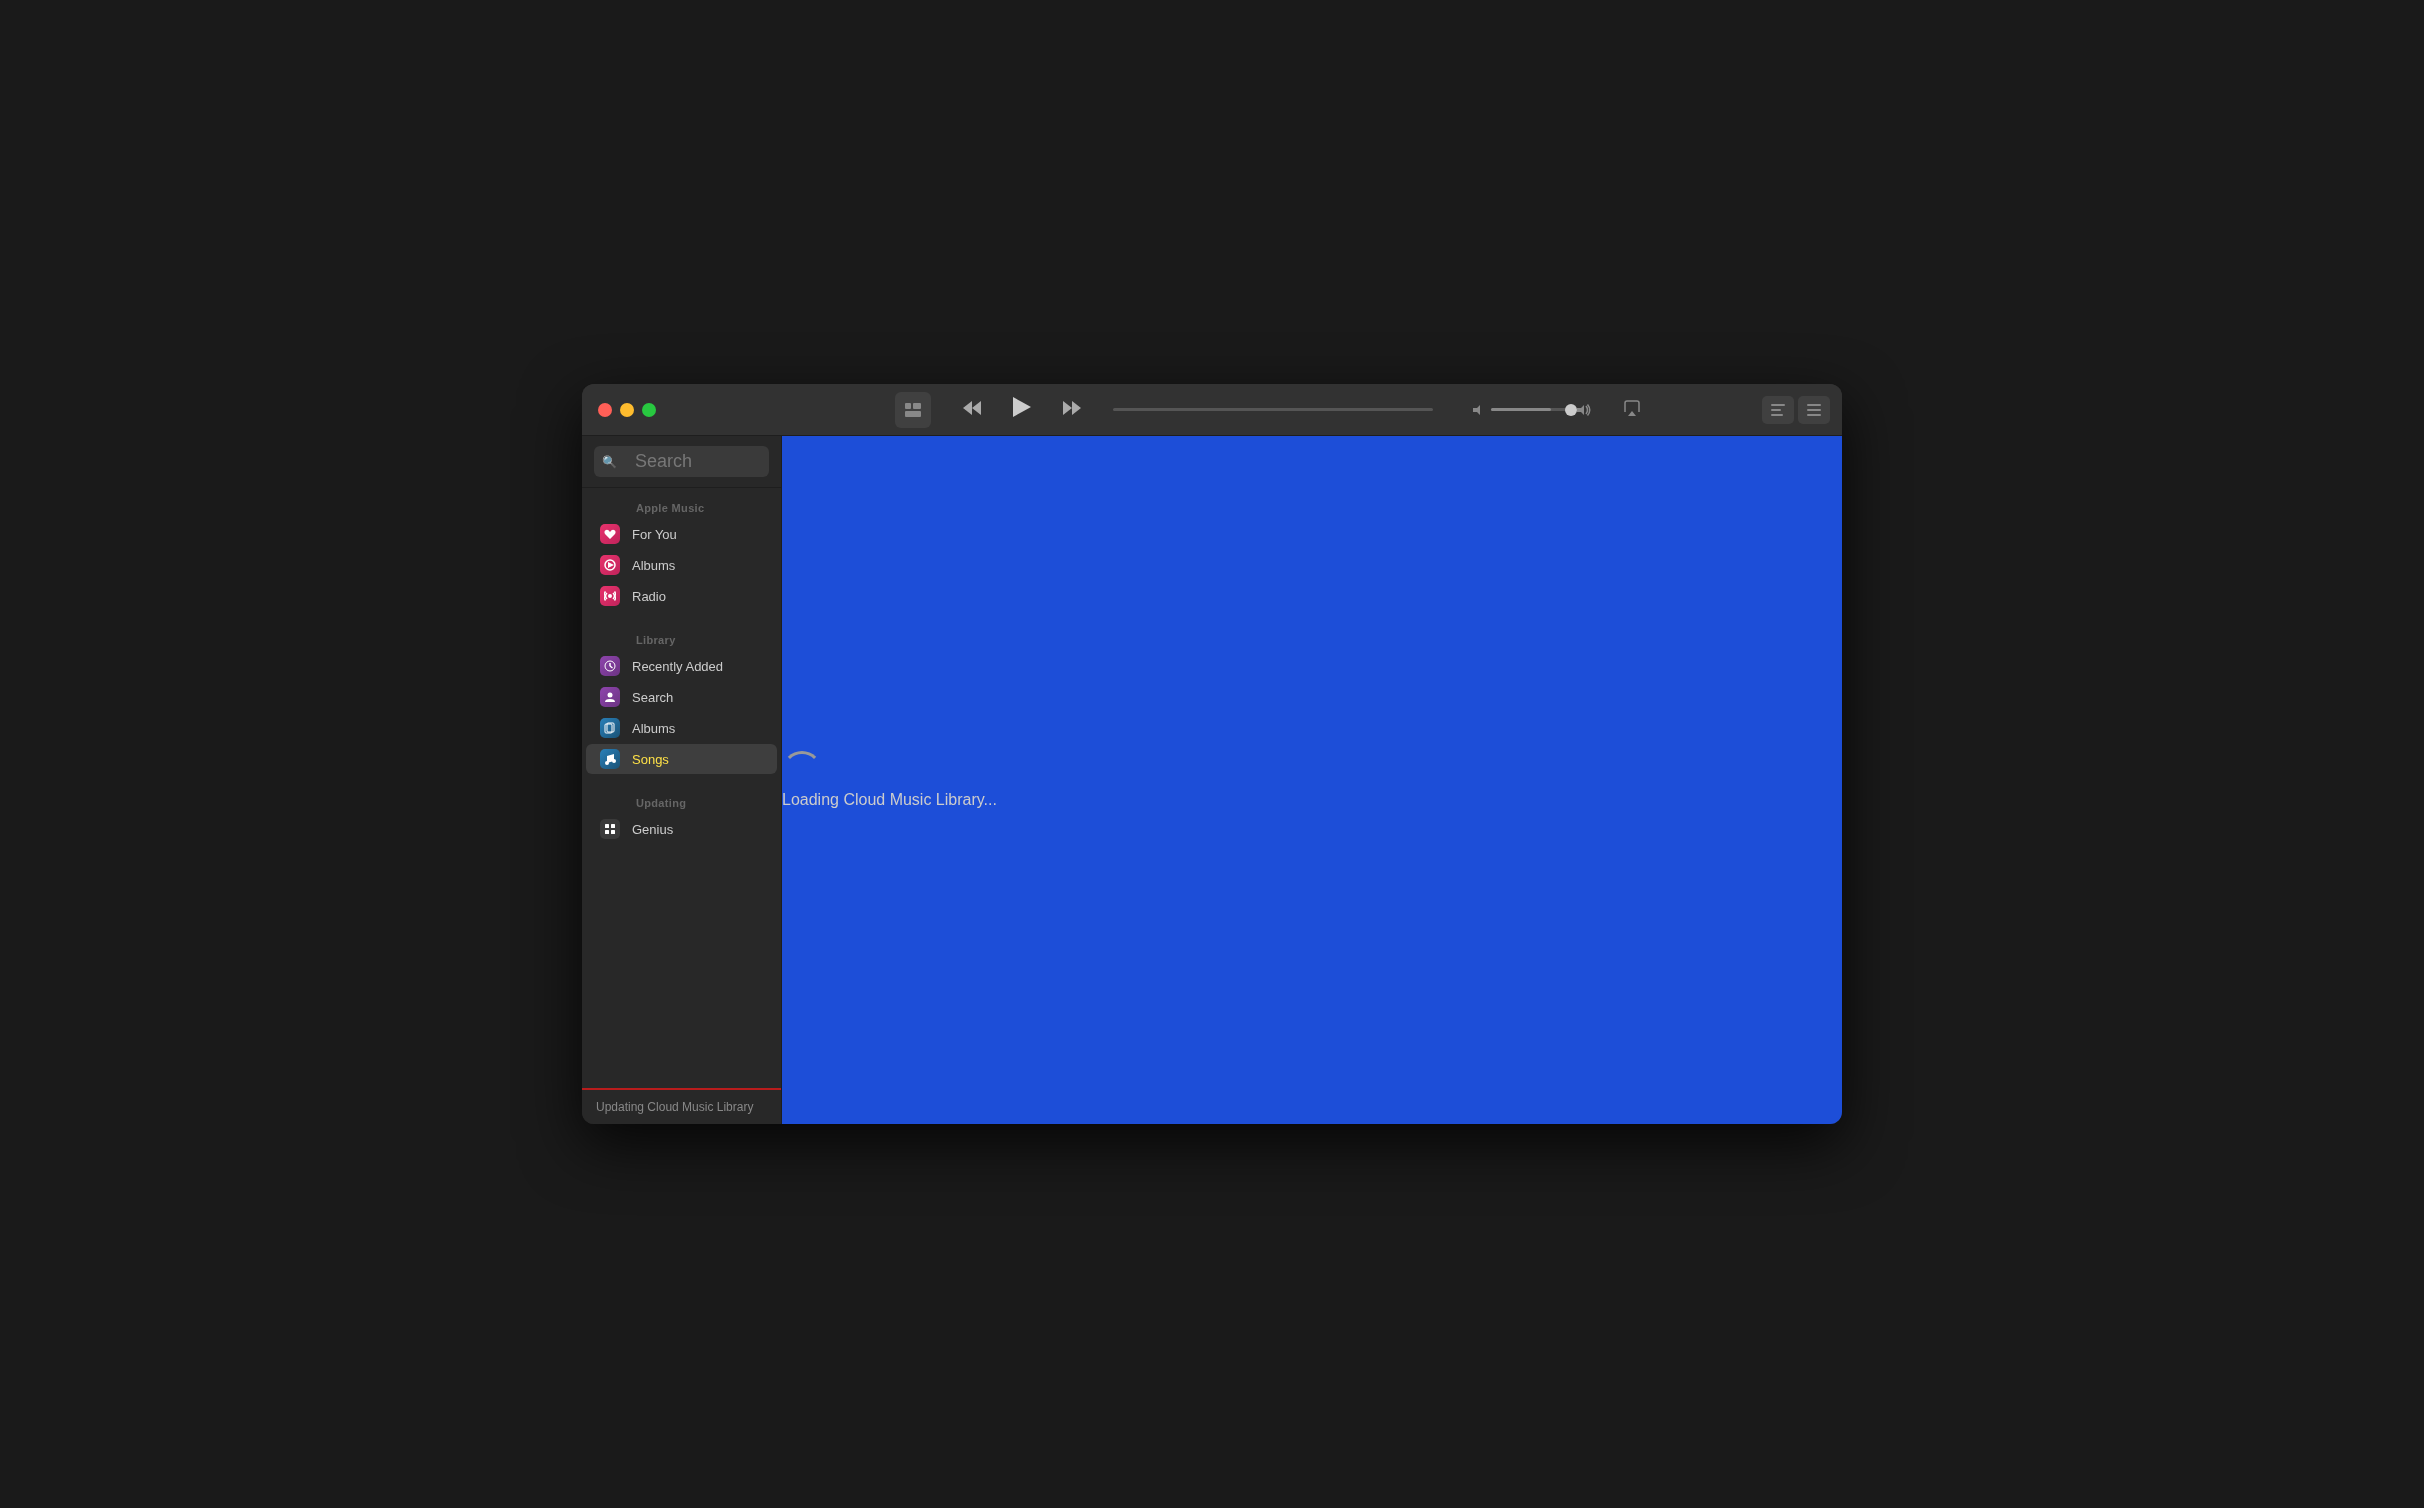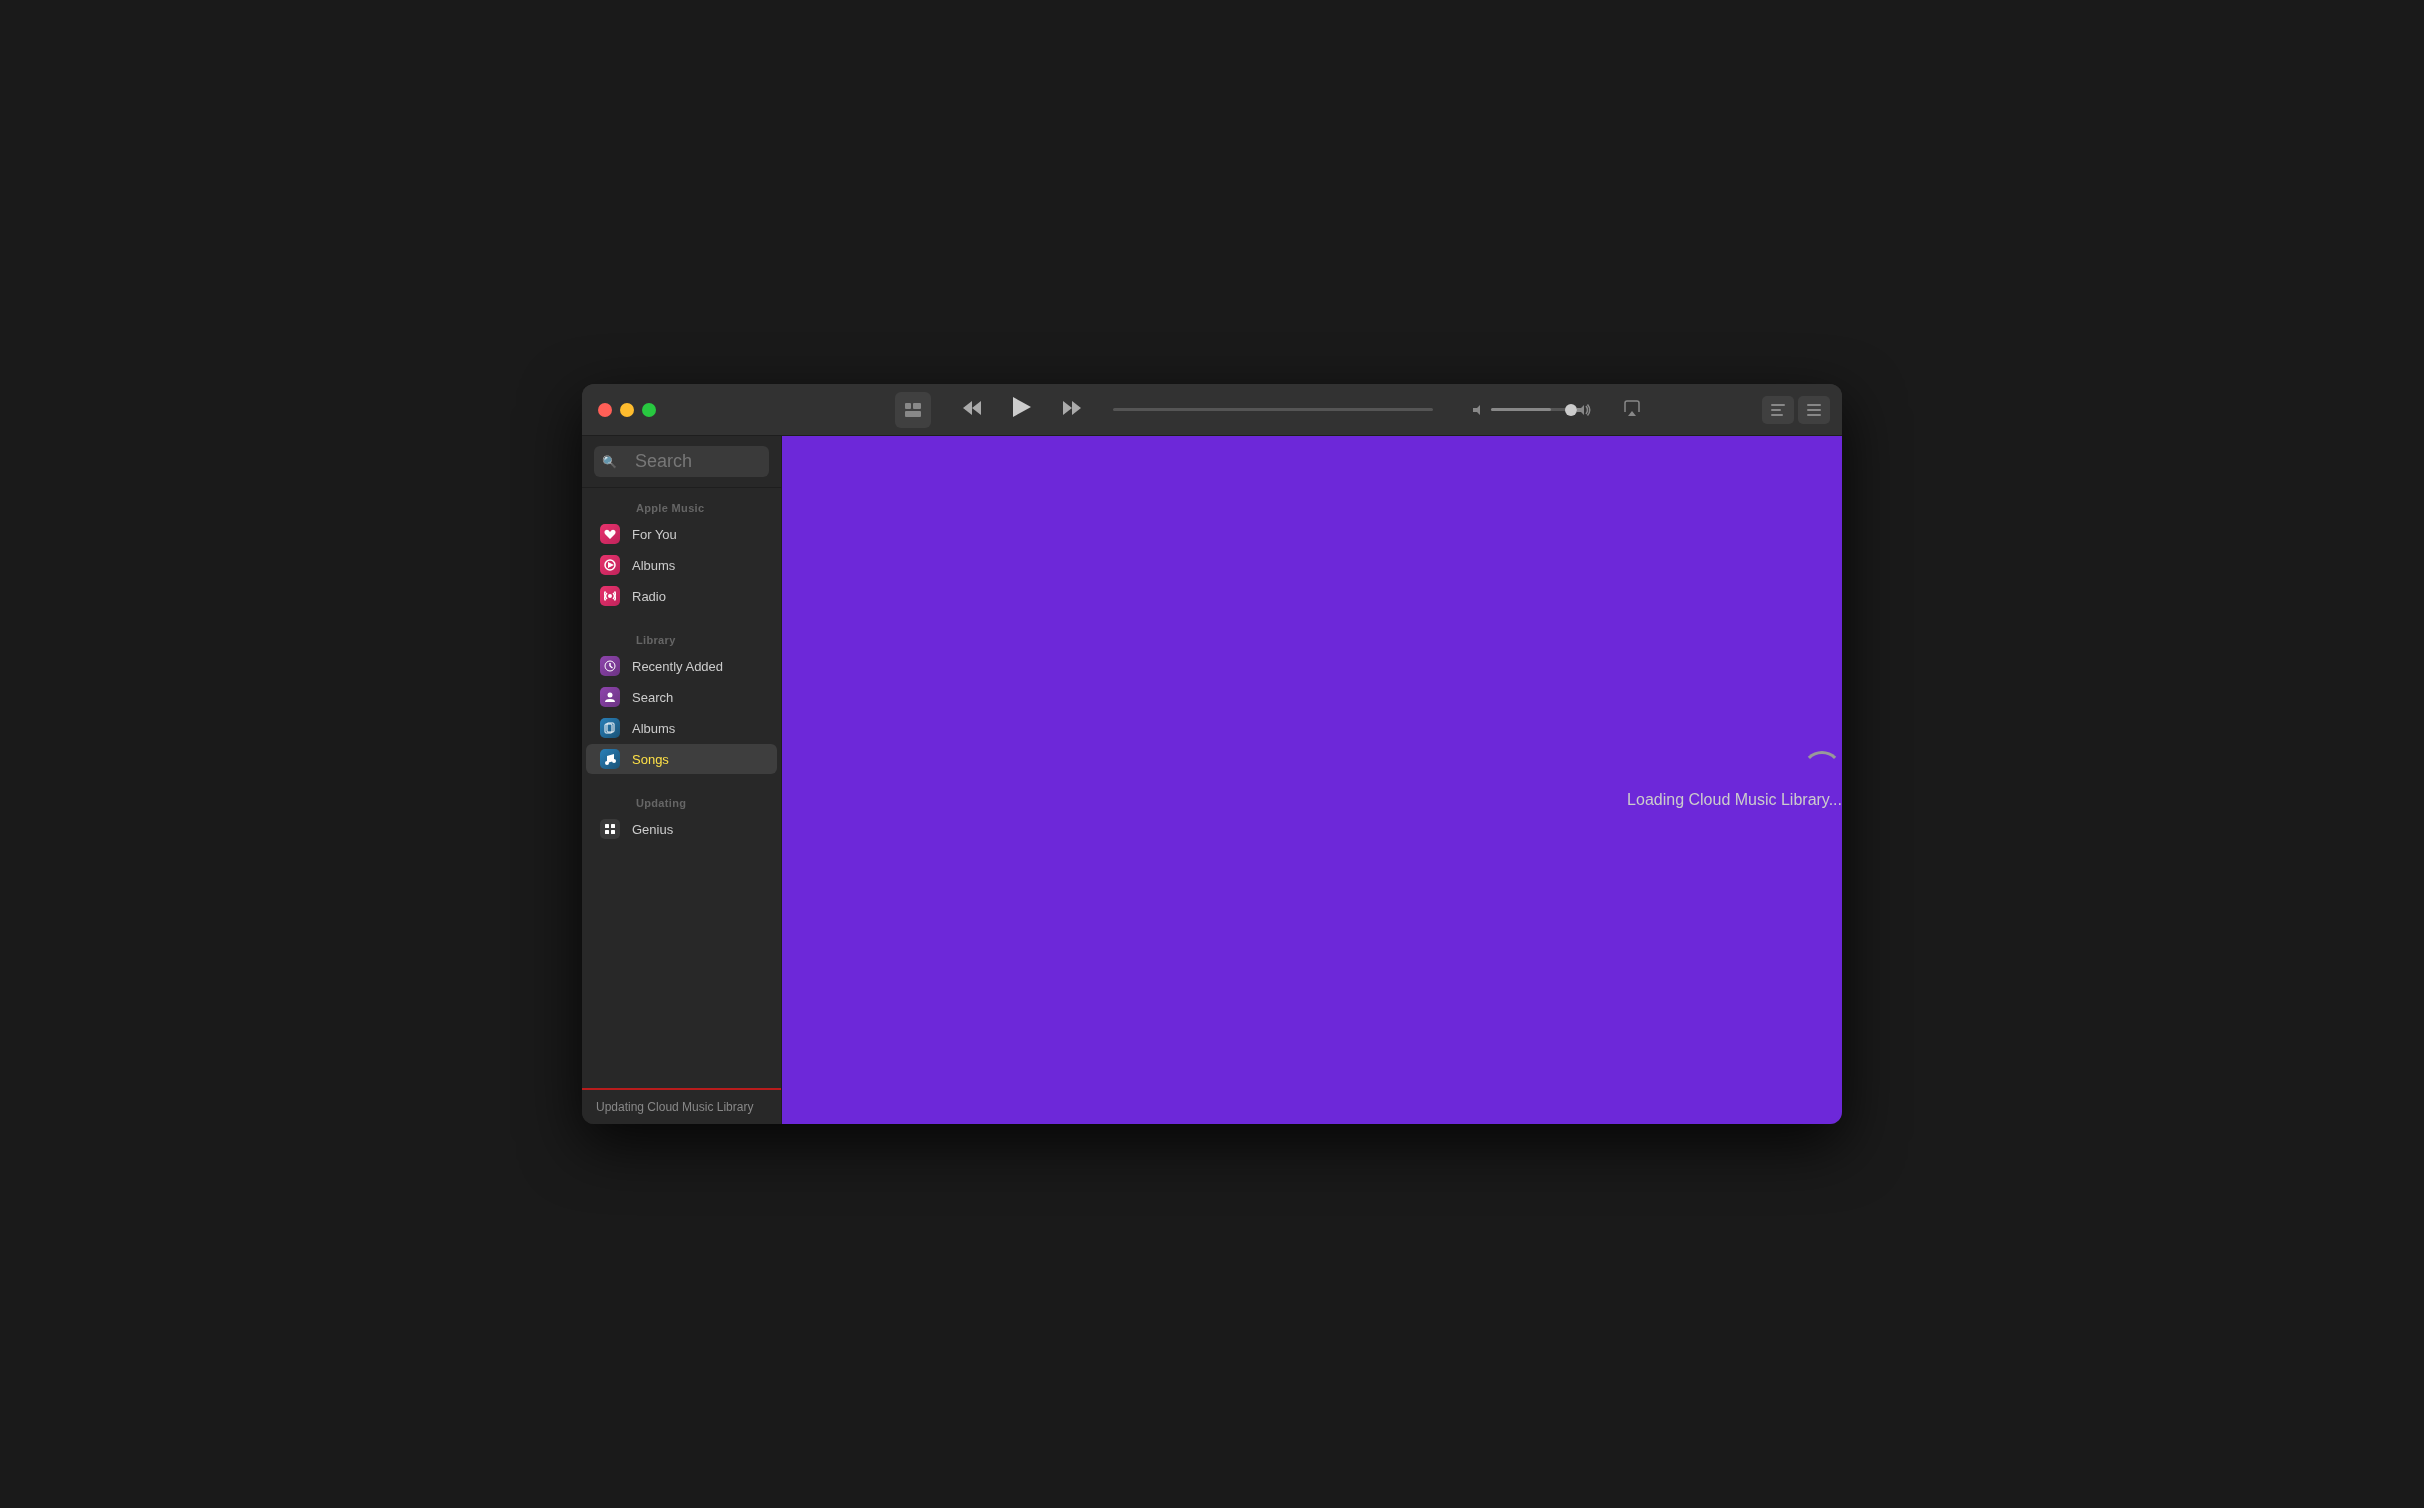--- a/index.html
+++ b/index.html
@@ -291,23 +291,23 @@
       padding: 10px 14px;
       border-top: 2px solid #b91c1c;
       font-size: 12px;
       color: #888;
       flex-shrink: 0;
     }
 
     
     .main-panel {
       flex: 1;
-      background: #6d28d9;
-      display: flex;
-      align-items: flex-end;
+      background: #1d4ed8;
+      display: flex;
+      align-items: flex-start;
       justify-content: center;
       flex-direction: column;
       gap: 0;
     }
 
     
     .spinner-dots {
       width: 40px;
       height: 40px;
       position: relative;

